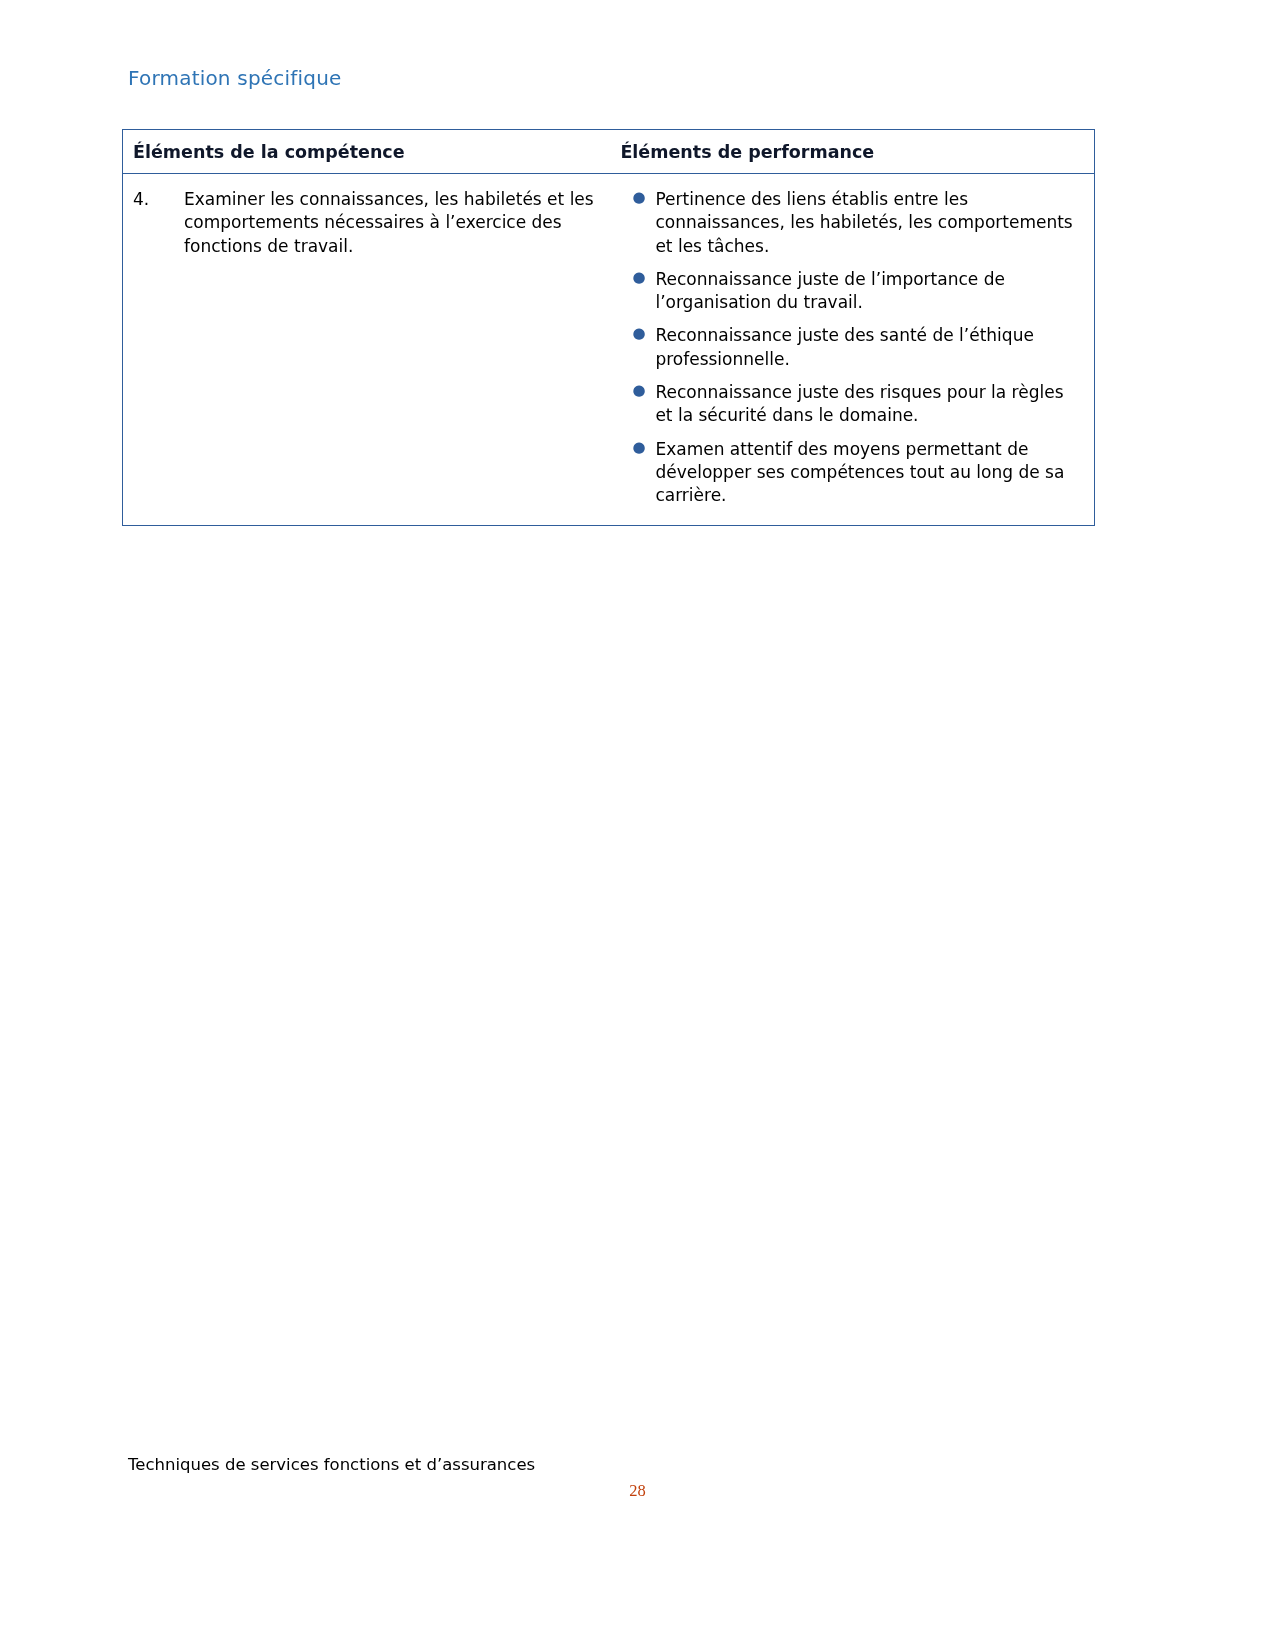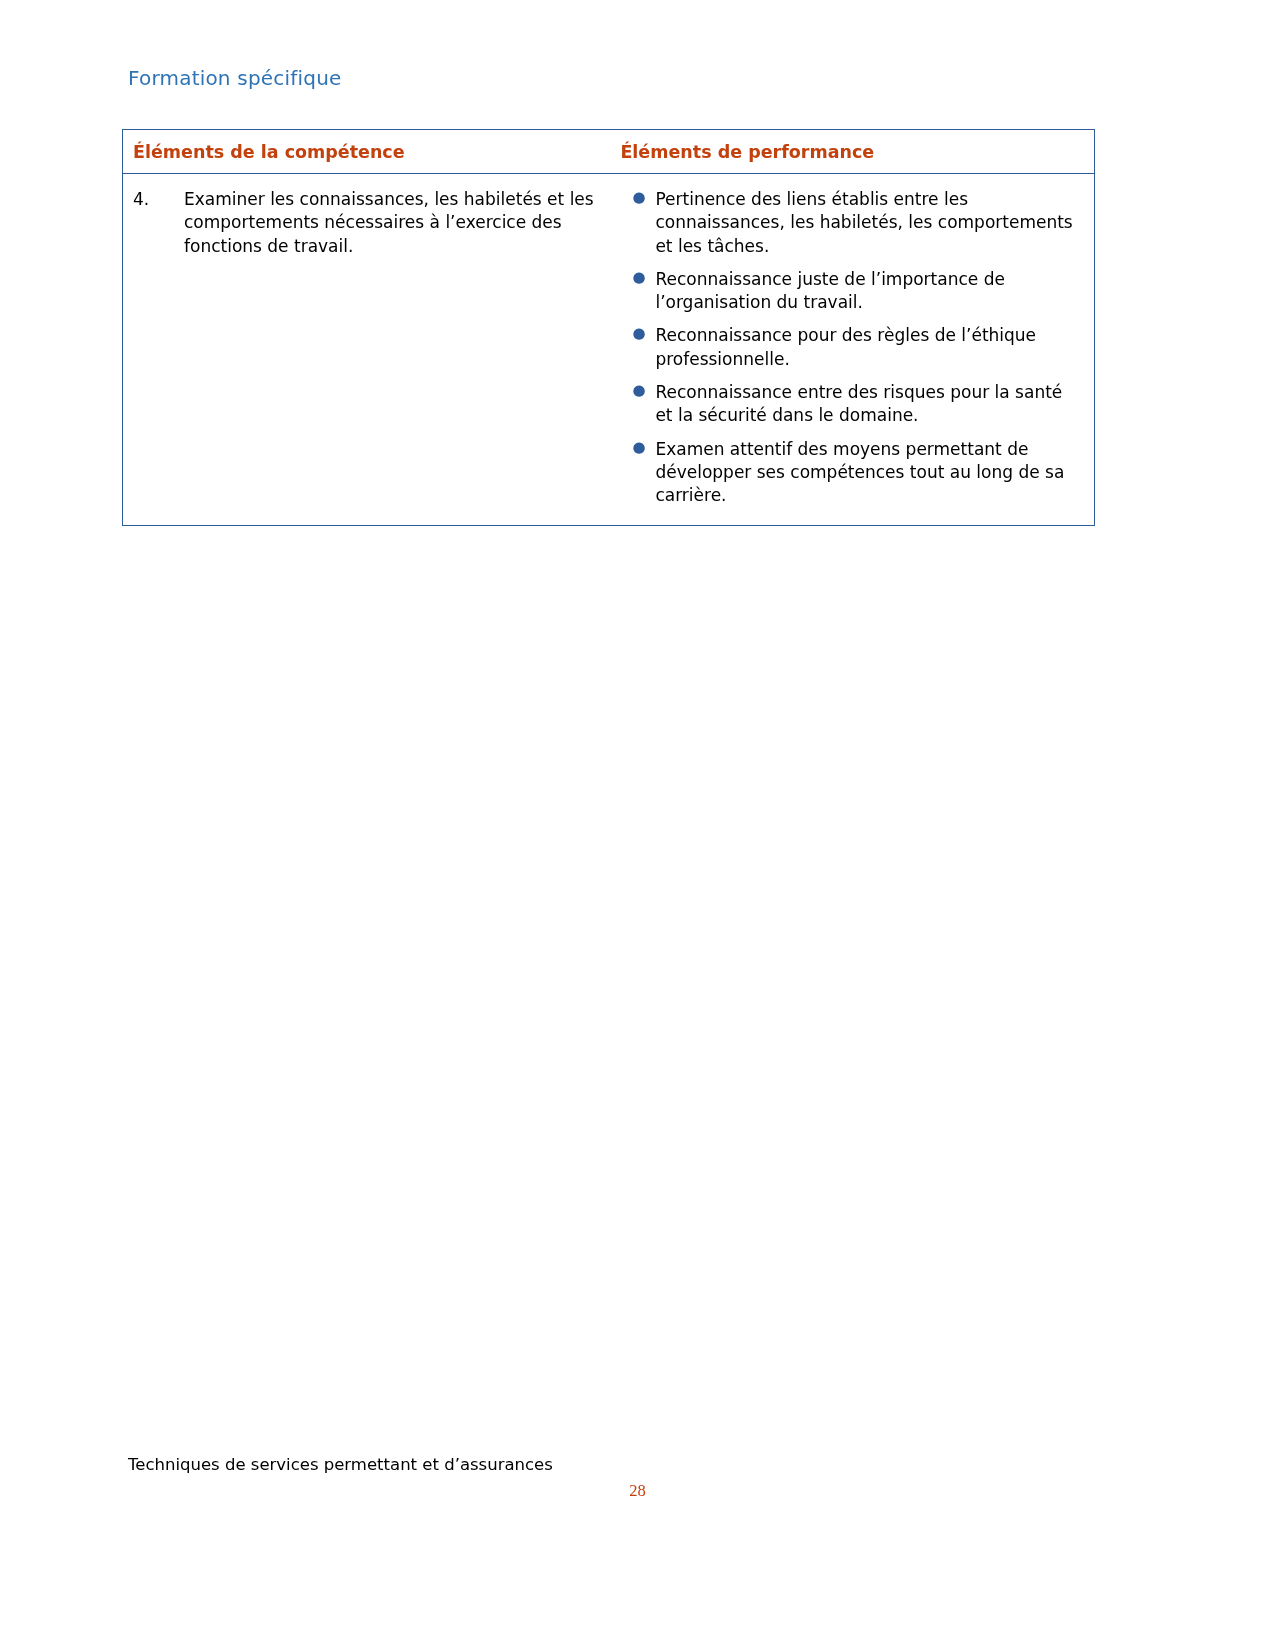--- a/index.html
+++ b/index.html
@@ -44,21 +44,21 @@
     padding: 0;
     border: none;
   }
   .head-row td {
     border-bottom: 1.5px solid #2f5d9b;
     padding: 12px 10px 11px 10px;
   }
   .head-cell {
     font-size: 17.5px;
     font-weight: bold;
-    color: #c2410c;
+    color: #0f172a;
     font-family: "DejaVu Sans", sans-serif;
   }
   .col-left {
     width: 488px;
   }
   .col-right {
     width: 485px;
   }
   .body-row td {
     padding: 14px 12px 18px 10px;
@@ -150,32 +150,32 @@
           <li>
             <span class="bullet">●</span>
             <span>Pertinence des liens établis entre les connaissances, les habiletés, les comportements et les tâches.</span>
           </li>
           <li>
             <span class="bullet">●</span>
             <span>Reconnaissance juste de l’importance de l’organisation du travail.</span>
           </li>
           <li>
             <span class="bullet">●</span>
-            <span>Reconnaissance pour des règles de l’éthique professionnelle.</span>
+            <span>Reconnaissance juste des santé de l’éthique professionnelle.</span>
           </li>
           <li>
             <span class="bullet">●</span>
-            <span>Reconnaissance entre des risques pour la santé et la sécurité dans le domaine.</span>
+            <span>Reconnaissance juste des risques pour la règles et la sécurité dans le domaine.</span>
           </li>
           <li>
             <span class="bullet">●</span>
             <span>Examen attentif des moyens permettant de développer ses compétences tout au long de sa carrière.</span>
           </li>
         </ul>
       </td>
     </tr>
   </tbody>
     </table>
 
-  <div class="footer-text">Techniques de services permettant et d’assurances</div>
+  <div class="footer-text">Techniques de services fonctions et d’assurances</div>
   <div class="page-number">28</div>
 
 </div>
 
 </body></html>

